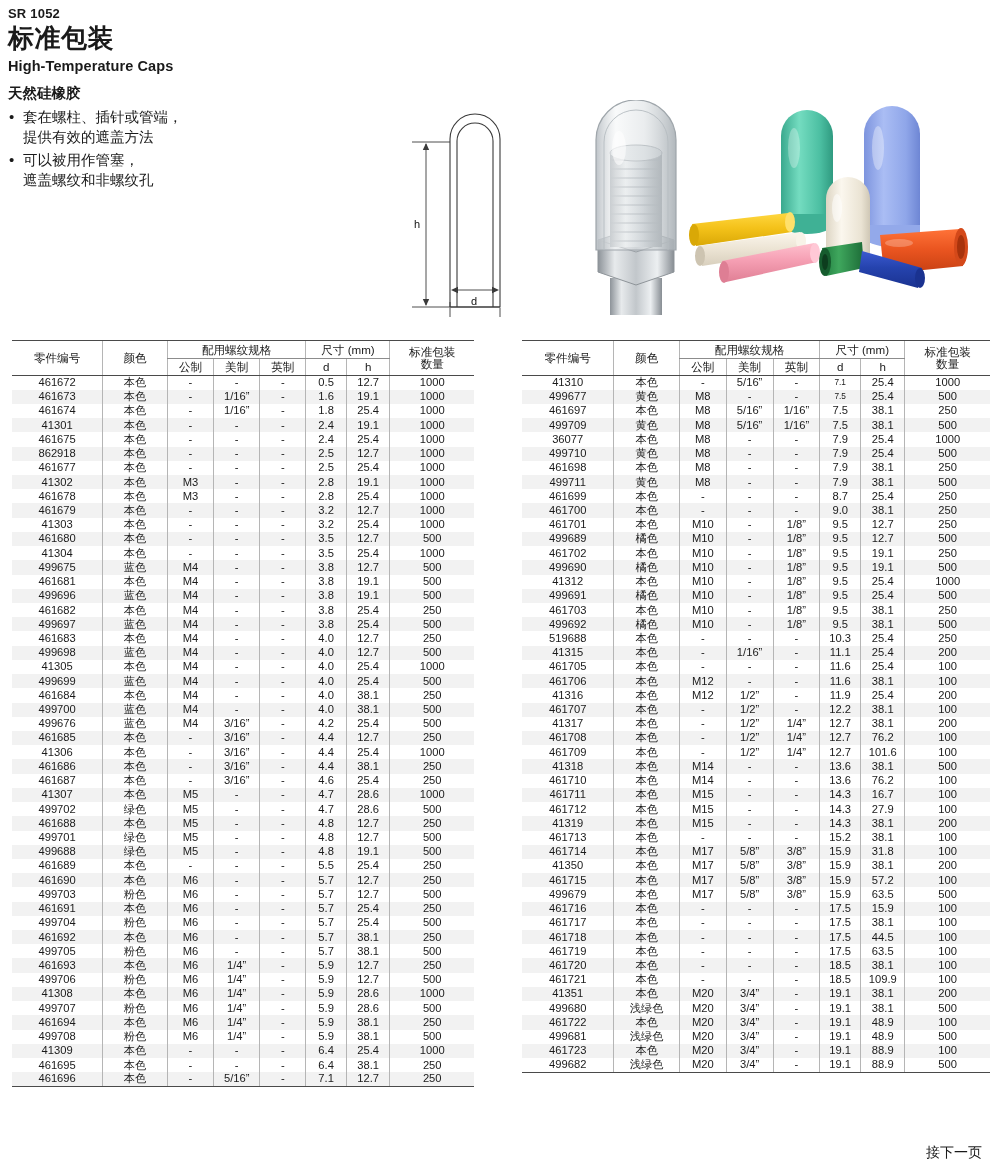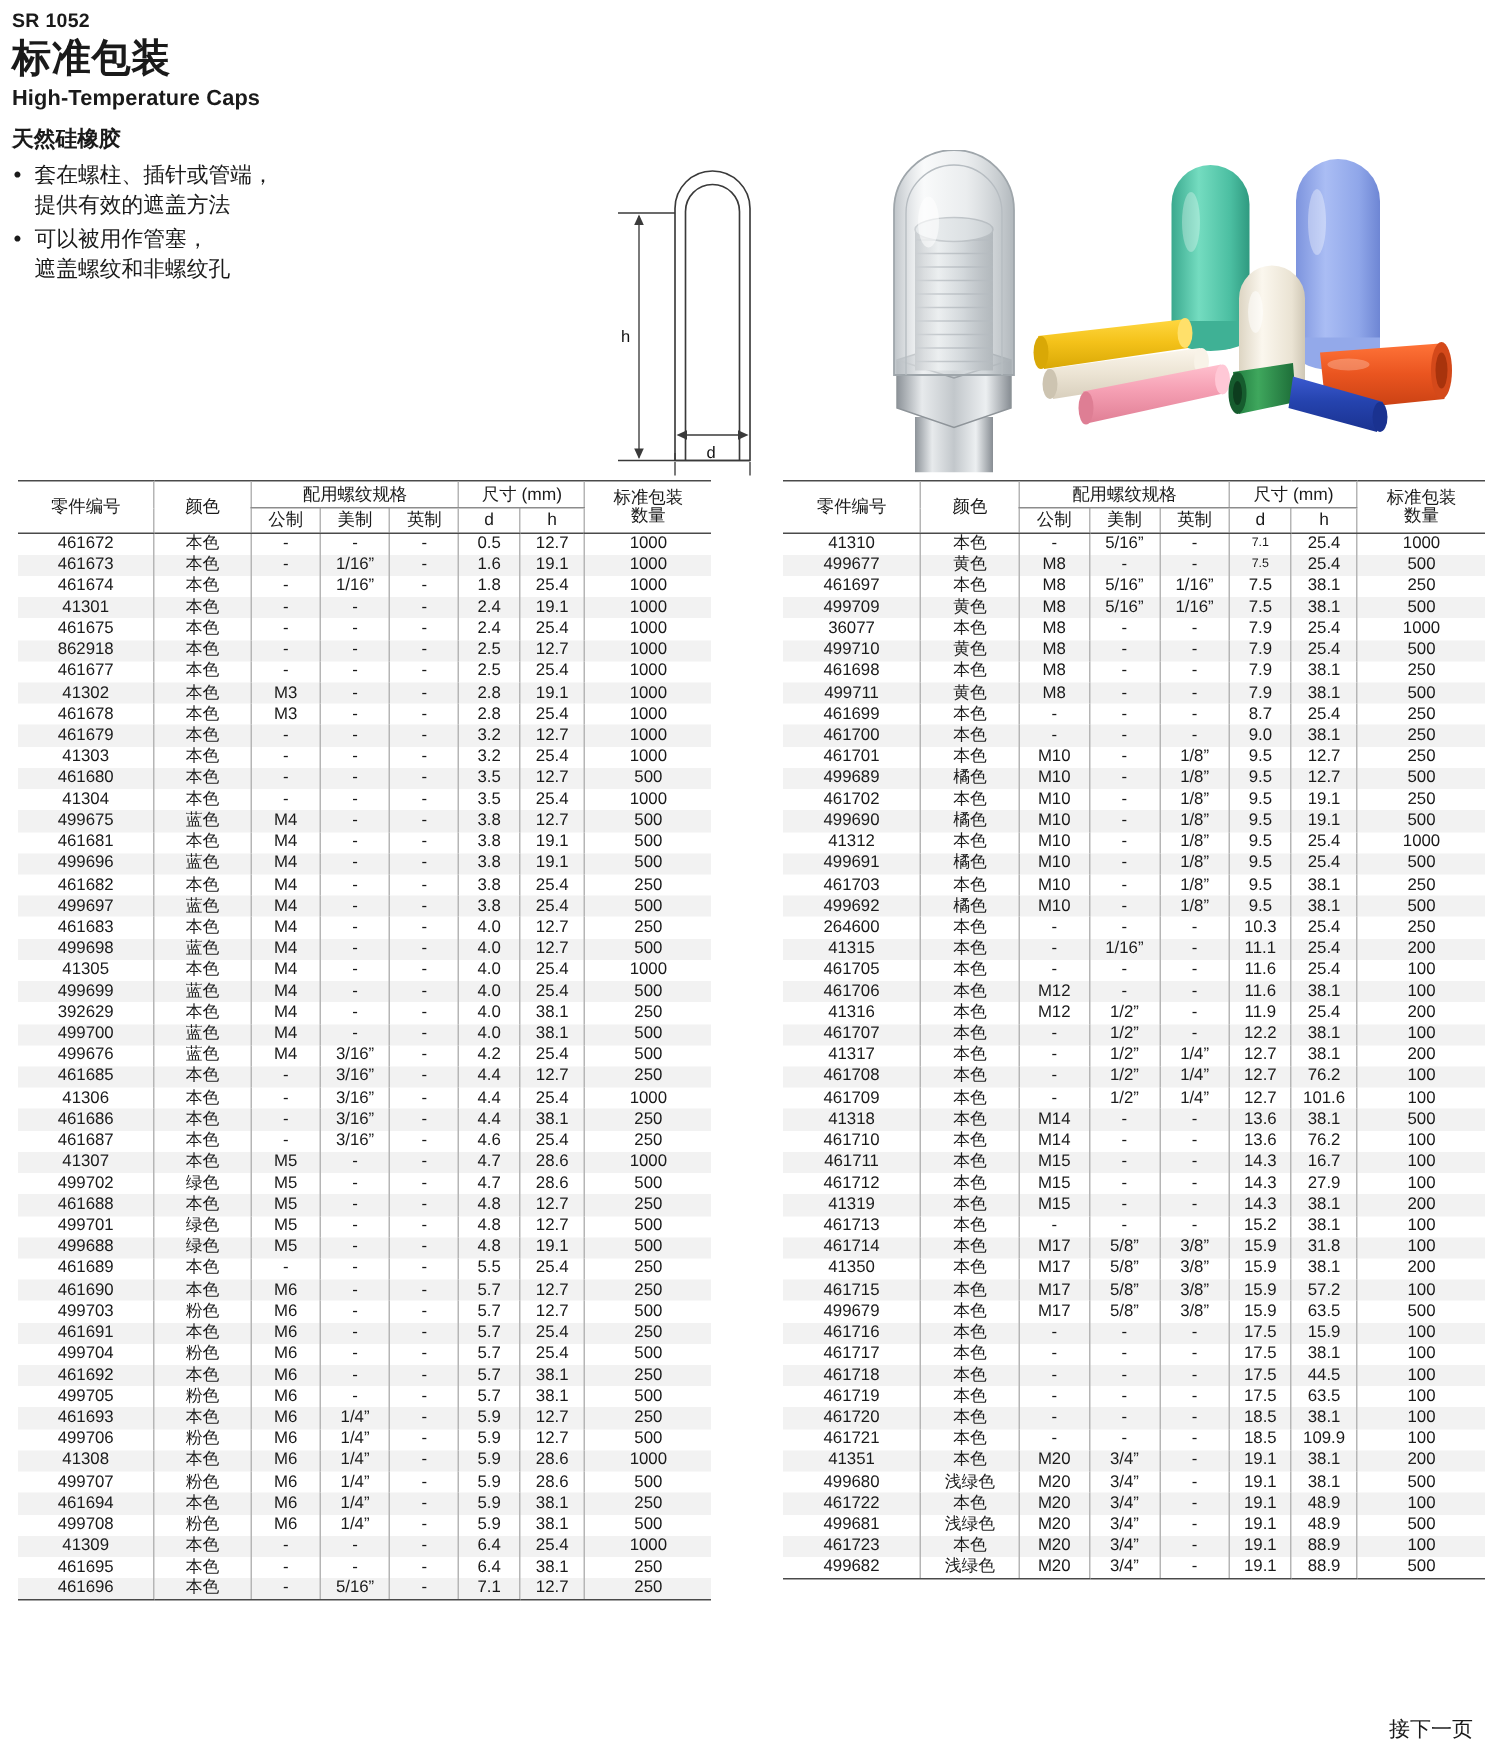--- a/index.html
+++ b/index.html
@@ -25,21 +25,21 @@
   
   #diagram{position:absolute;left:400px;top:92px;width:190px;height:225px;}
   #diagram svg{display:block;}
   .dimlabel{font-size:11px;fill:#111;font-family:"Liberation Sans",sans-serif;}
 
   
   #photo-bolt{position:absolute;left:586px;top:100px;width:110px;height:215px;}
   #photo-group{position:absolute;left:684px;top:96px;width:312px;height:212px;}
 
   
-  .tablewrap{position:absolute;top:320px;}
+  .tablewrap{position:absolute;top:340px;}
   #table-left{left:12px;width:462px;}
   #table-right{left:522px;width:468px;}
   table.spec{border-collapse:collapse;width:100%;font-size:11.2px;table-layout:fixed;}
   table.spec th,table.spec td{
     text-align:center;vertical-align:middle;
     padding:0;line-height:1;
     font-weight:normal;
     color:#1a1a1a;
   }
   table.spec thead th{font-size:11.6px;}
@@ -518,21 +518,21 @@
           <td>499699</td>
           <td class="vline-l">蓝色</td>
           <td class="vline-l">M4</td>
           <td class="vline-l">-</td>
           <td class="vline-l">-</td>
           <td class="vline-l">4.0</td>
           <td class="vline-l">25.4</td>
           <td class="vline-l">500</td>
         </tr>
         <tr>
-          <td>392629</td>
+          <td>461684</td>
           <td class="vline-l">本色</td>
           <td class="vline-l">M4</td>
           <td class="vline-l">-</td>
           <td class="vline-l">-</td>
           <td class="vline-l">4.0</td>
           <td class="vline-l">38.1</td>
           <td class="vline-l">250</td>
         </tr>
         <tr>
           <td>499700</td>
@@ -1014,21 +1014,21 @@
           <td>499692</td>
           <td class="vline-l">橘色</td>
           <td class="vline-l">M10</td>
           <td class="vline-l">-</td>
           <td class="vline-l">1/8”</td>
           <td class="vline-l">9.5</td>
           <td class="vline-l">38.1</td>
           <td class="vline-l">500</td>
         </tr>
         <tr>
-          <td>264600</td>
+          <td>519688</td>
           <td class="vline-l">本色</td>
           <td class="vline-l">-</td>
           <td class="vline-l">-</td>
           <td class="vline-l">-</td>
           <td class="vline-l">10.3</td>
           <td class="vline-l">25.4</td>
           <td class="vline-l">250</td>
         </tr>
         <tr>
           <td>41315</td>

